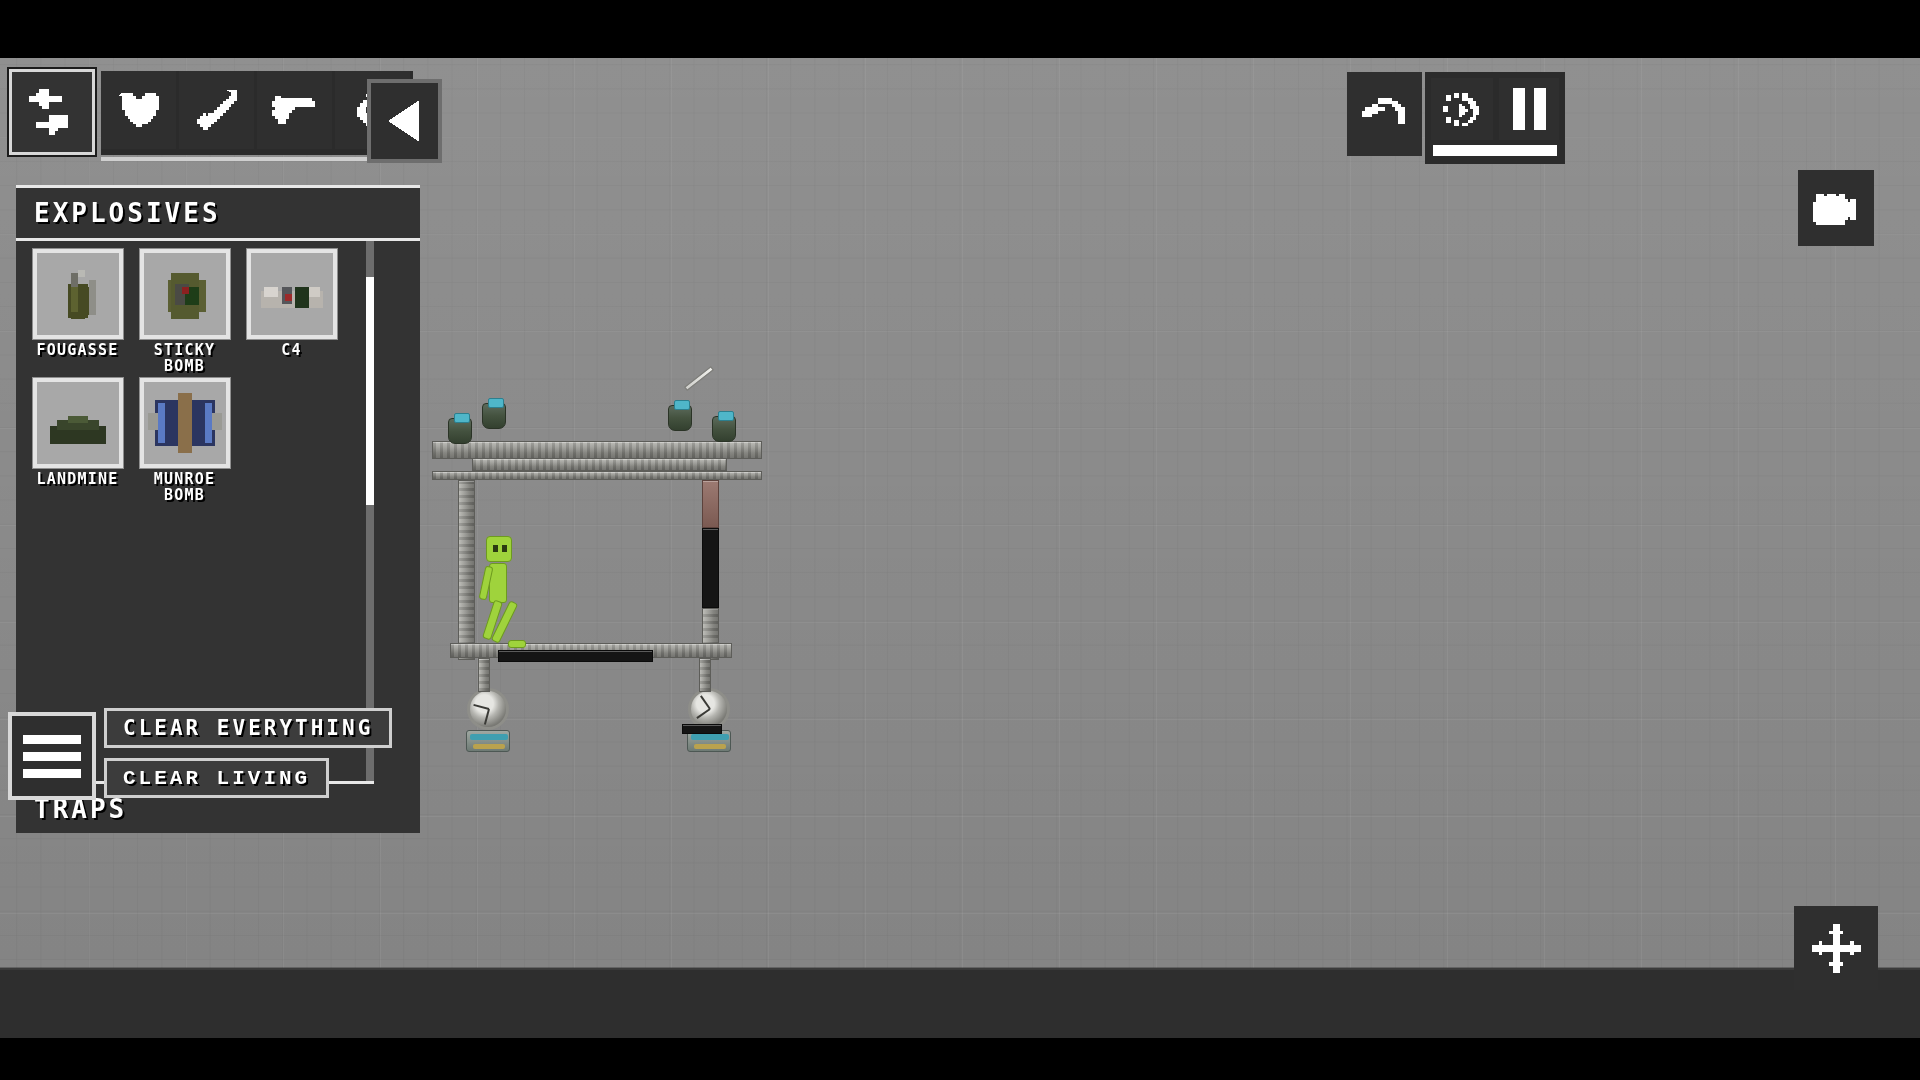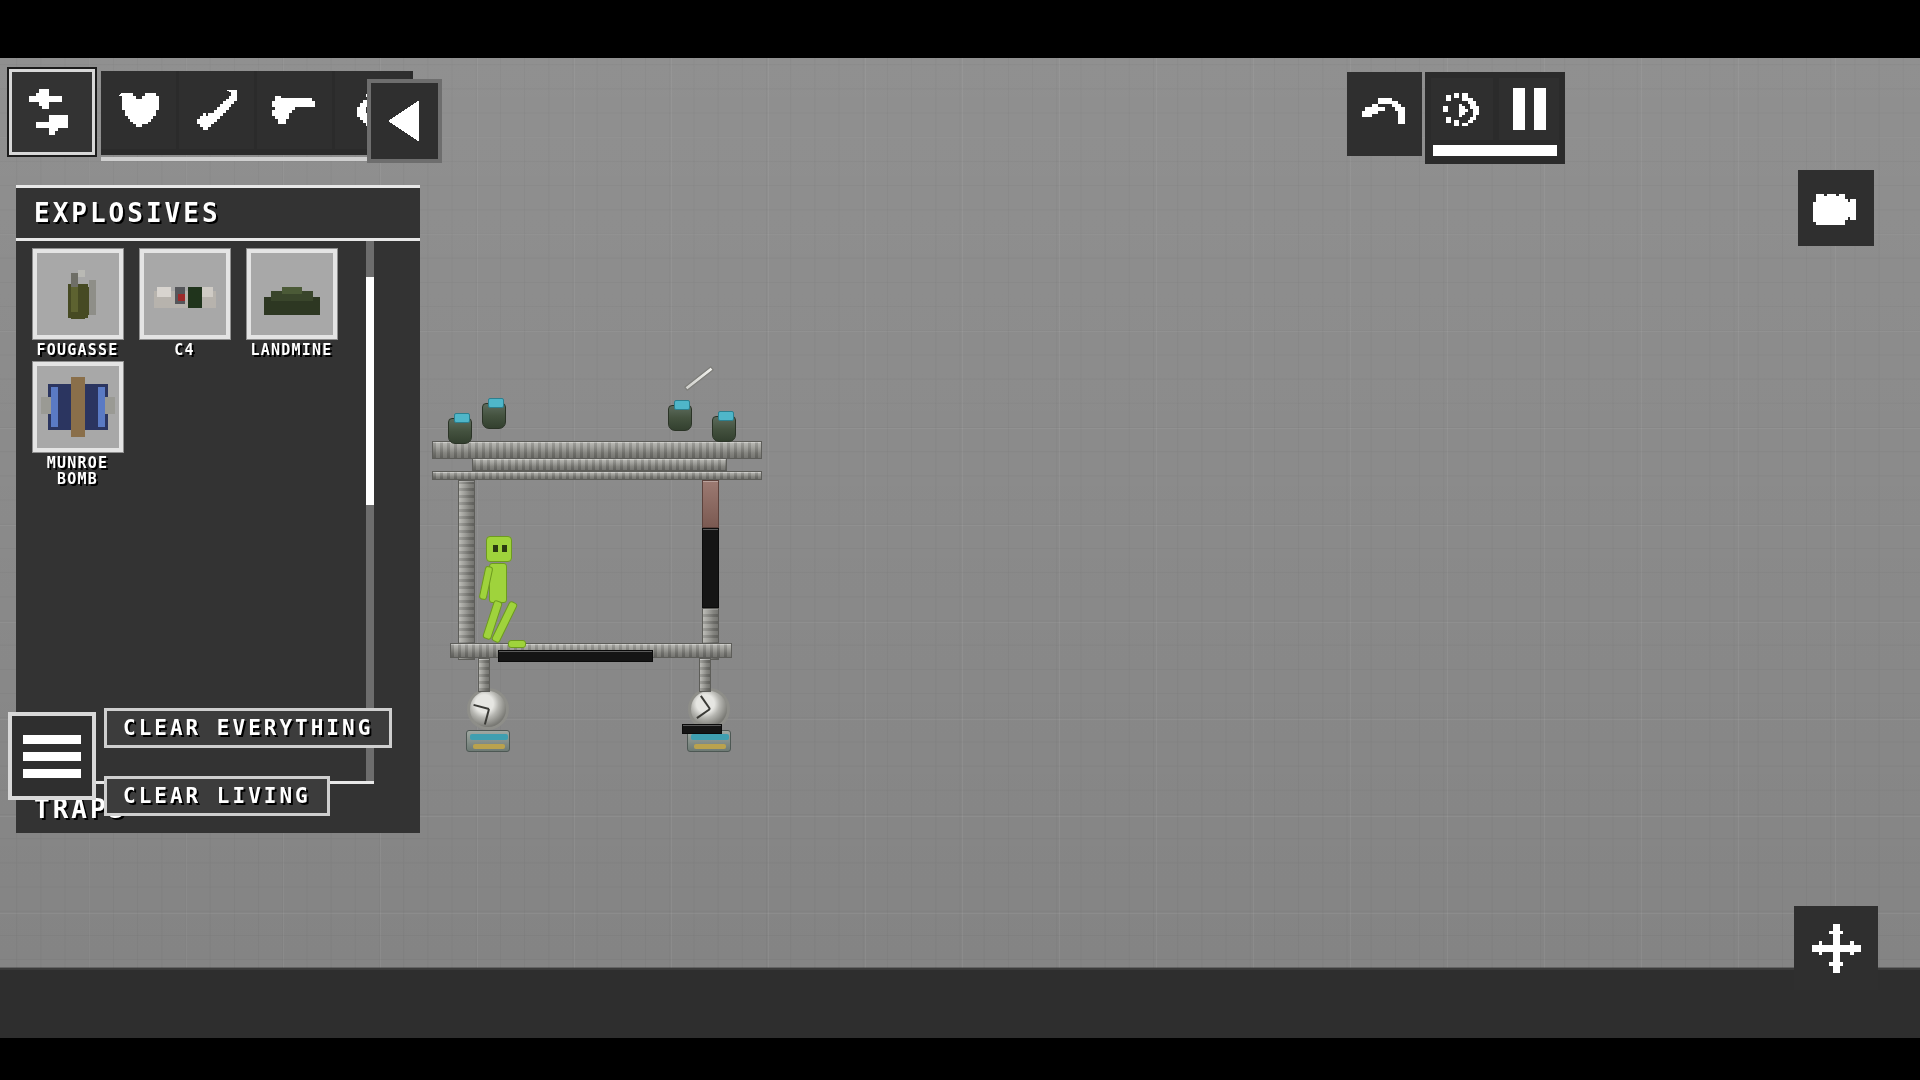--- a/index.html
+++ b/index.html
@@ -176,21 +176,21 @@
   .menu-btn i{ display:block; width:58px; height:9px; background:#fff; }
   .clear-btn{
     position:absolute; left:104px; height:40px; z-index:45;
     background:#3c3c3c; border:3px solid #cfcfcf;
     display:flex; align-items:center; justify-content:center; padding:0 16px;
   }
   .clear-btn span{
     color:#fff; font-size:21px; letter-spacing:3px; font-weight:bold; text-shadow:2px 2px 0 #000;
   }
   #clear-everything{ top:708px; }
-  #clear-living{ top:776px; left:104px; }
+  #clear-living{ top:758px; left:104px;font-family:Liberation Mono, monospace; }
 
   
   .tr-undo{
     position:absolute; right:498px; top:72px; width:75px; height:84px;
     background:#2f2f2f; z-index:30; display:flex; align-items:center; justify-content:center;
   }
   .tr-group{
     position:absolute; right:355px; top:72px; width:140px; height:92px;
     background:#2b2b2b; z-index:30;
   }
@@ -342,20 +342,32 @@
               <rect x="7" y="7" width="6" height="10" rx="1" fill="#464a23"></rect>
               <rect x="8" y="8" width="2" height="7" fill="#5d6230"></rect>
               <rect x="8" y="4" width="2" height="4" fill="#6e6e66"></rect>
               <rect x="10" y="3" width="2" height="2" fill="#b9b9b4"></rect>
               <rect x="13" y="6" width="2" height="10" fill="#8e8e88"></rect>
             </svg>
           </div>
           <div class="item-label">FOUGASSE</div>
         </div>
 
+        <div class="item">
+          <div class="item-box">
+            <svg width="70" height="70" viewBox="0 0 20 20" shape-rendering="crispEdges">
+              <rect x="5" y="6" width="11" height="9" fill="#5b5f33"></rect>
+              <rect x="6" y="4" width="8" height="13" fill="#555a2f"></rect>
+              <rect x="7" y="7" width="4" height="6" fill="#4a4a44"></rect>
+              <rect x="10" y="8" width="4" height="5" fill="#1e3d18"></rect>
+              <rect x="9" y="8" width="2" height="2" fill="#8b2020"></rect>
+            </svg>
+          </div>
+          <div class="item-label">STICKY BOMB</div>
+        </div>
 
 
         <div class="item">
           <div class="item-box">
             <svg width="76" height="76" viewBox="0 0 22 22" shape-rendering="crispEdges">
               <rect x="2" y="10" width="18" height="5" fill="#b7b3ad"></rect>
               <rect x="3" y="9" width="4" height="3" fill="#d8d4cf"></rect>
               <rect x="8" y="9" width="3" height="5" fill="#55565a"></rect>
               <rect x="9" y="11" width="2" height="2" fill="#9c2a2a"></rect>
               <rect x="12" y="9" width="4" height="6" fill="#20341c"></rect>

